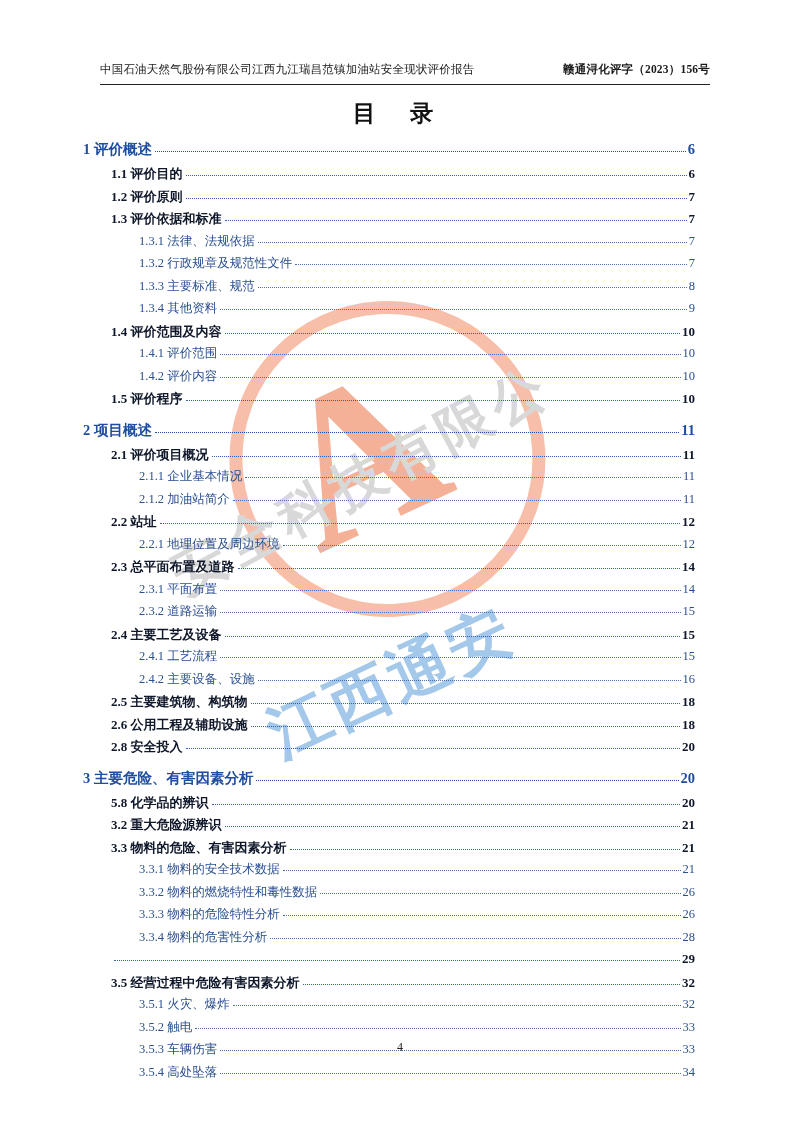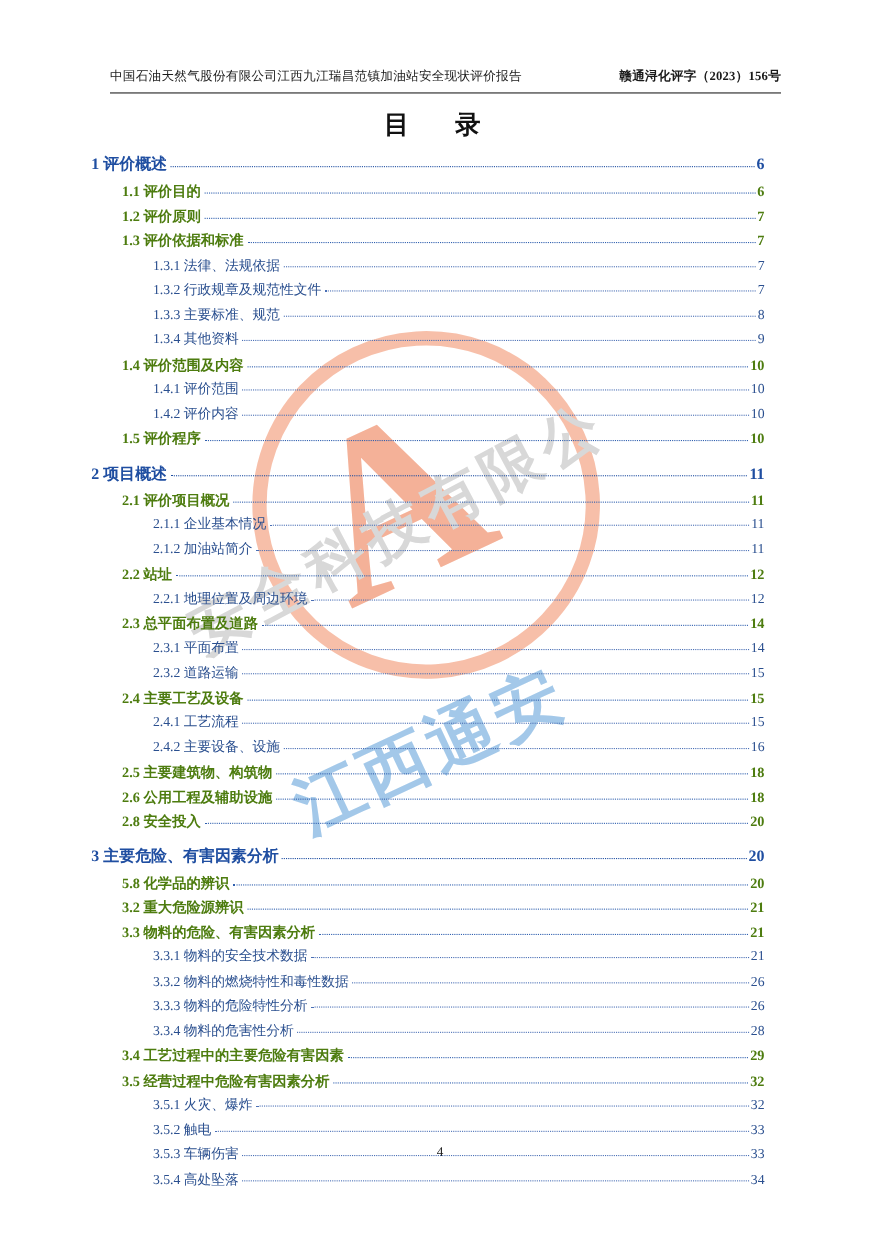--- a/index.html
+++ b/index.html
@@ -106,21 +106,21 @@
   .toc-title {
     position: absolute;
     left: 0;
     top: 98px;
     width: 800px;
     text-align: center;
     font-size: 23px;
     font-weight: bold;
     letter-spacing: 14px;
     color: #111;
-    font-family: Liberation Mono, monospace;
+    font-family: Liberation Sans, sans-serif;
   }
 
   
   .toc {
     position: absolute;
     left: 83px;
     top: 140px;
     width: 612px;
   }
   .toc-row {
@@ -157,21 +157,21 @@
     color: #1f4ea1;
   }
   .lvl1 .toc-dots { border-bottom-color: #1f4ea1; }
   .lvl1 { height: 24px; }
 
   
   .lvl2 { padding-left: 28px; }
   .lvl2 .toc-label, .lvl2 .toc-page {
     font-size: 13px;
     font-weight: bold;
-    color: #4d7c0f;
+    color: #0f172a;
   }
   .lvl2 .toc-dots { border-bottom-color: #2f5fae; }
 
   
   .lvl3 { padding-left: 56px; }
   .lvl3 .toc-label, .lvl3 .toc-page {
     font-size: 12.5px;
     font-weight: normal;
     color: #2a4f8f;
   }
@@ -386,21 +386,20 @@
           <span class="toc-label">3.3.3 物料的危险特性分析</span>
           <span class="toc-dots"></span>
           <span class="toc-page">26</span>
         </div>
         <div class="toc-row lvl3">
           <span class="toc-label">3.3.4 物料的危害性分析</span>
           <span class="toc-dots"></span>
           <span class="toc-page">28</span>
         </div>
         <div class="toc-row lvl2">
-          <span class="toc-label">3.4 工艺过程中的主要危险有害因素</span>
           <span class="toc-dots"></span>
           <span class="toc-page">29</span>
         </div>
         <div class="toc-row lvl2">
           <span class="toc-label">3.5 经营过程中危险有害因素分析</span>
           <span class="toc-dots"></span>
           <span class="toc-page">32</span>
         </div>
         <div class="toc-row lvl3">
           <span class="toc-label">3.5.1 火灾、爆炸</span>

